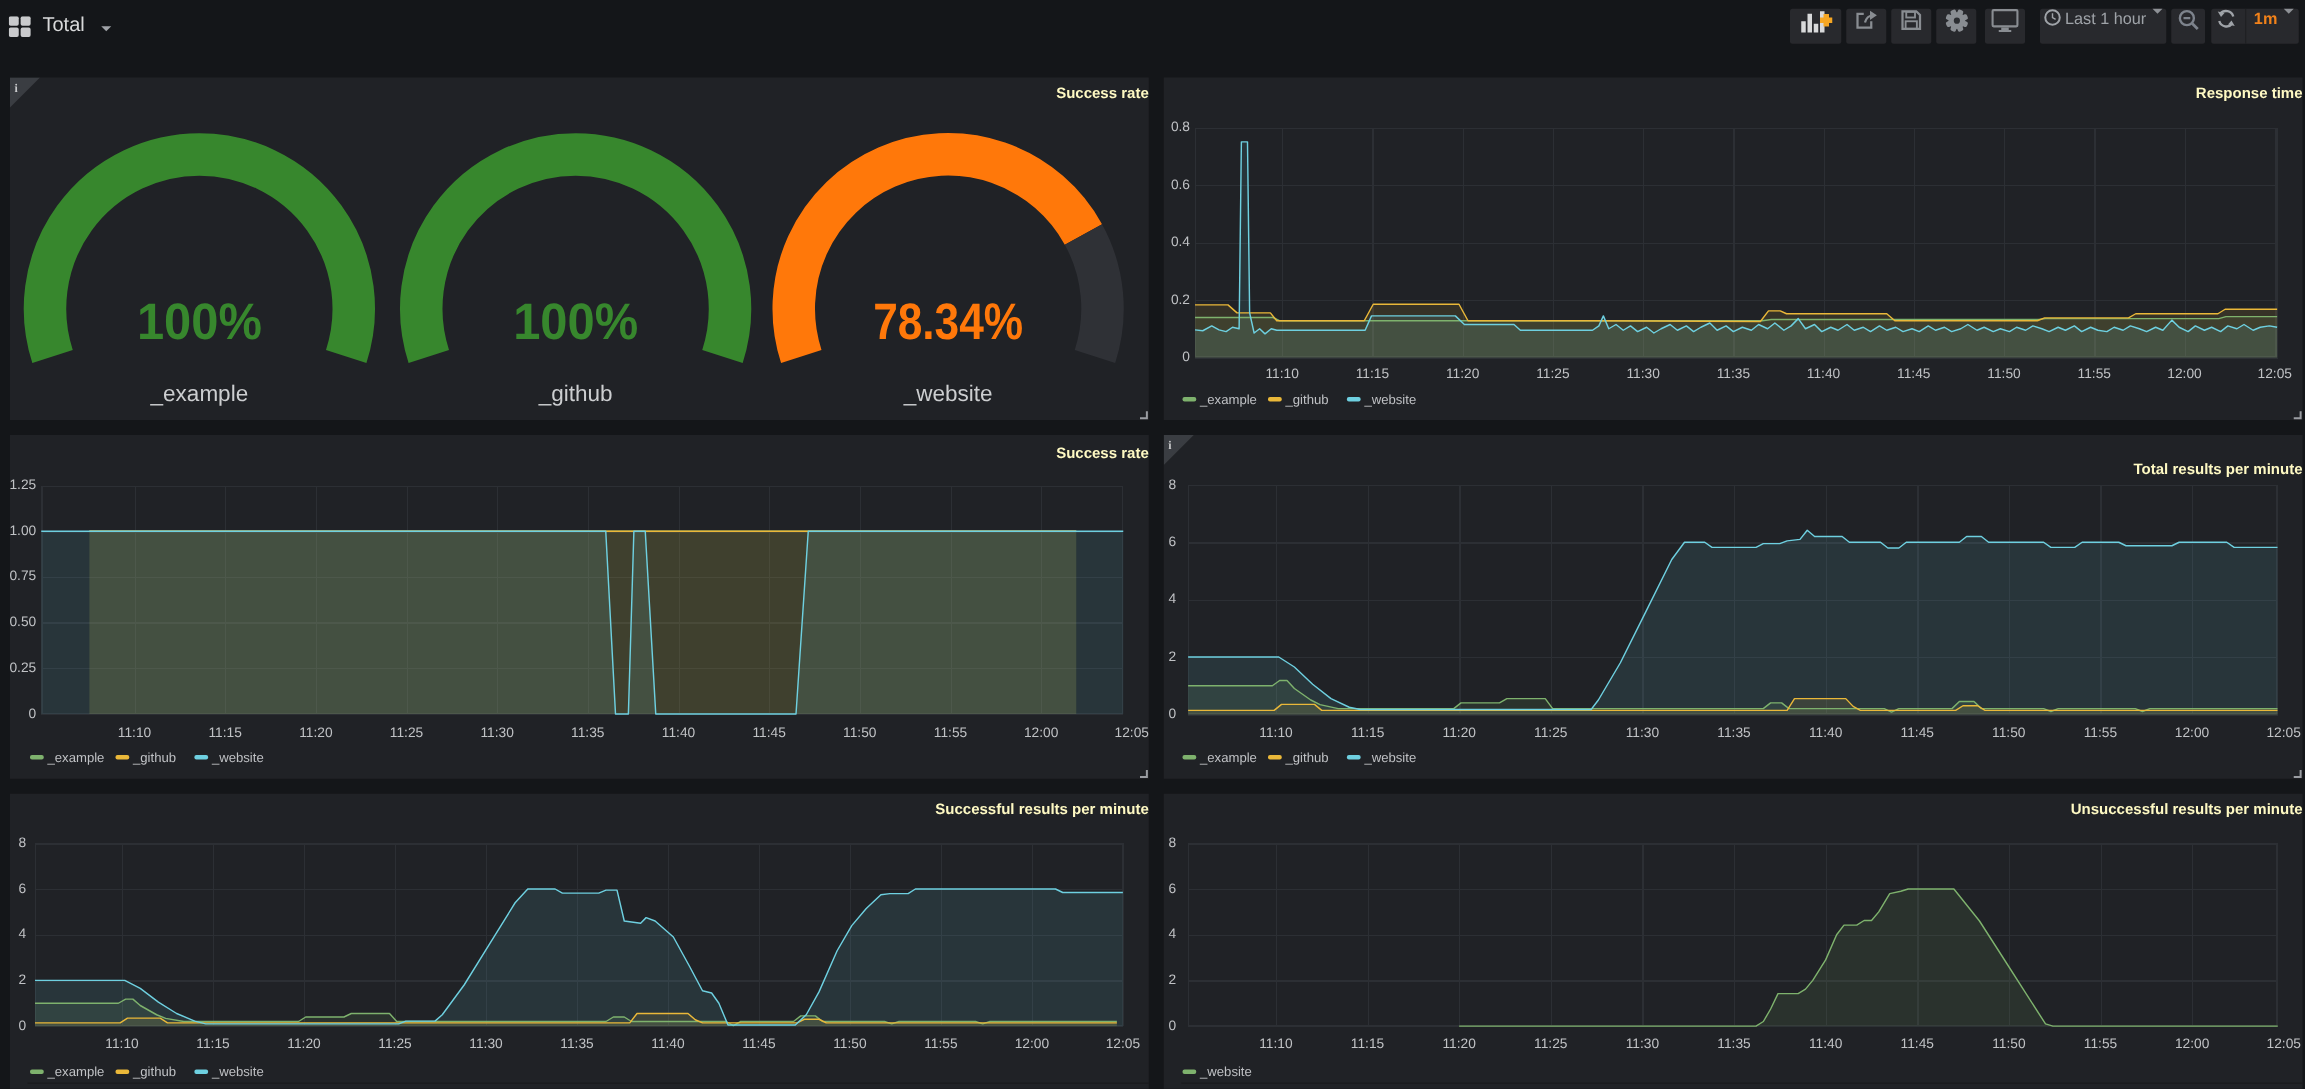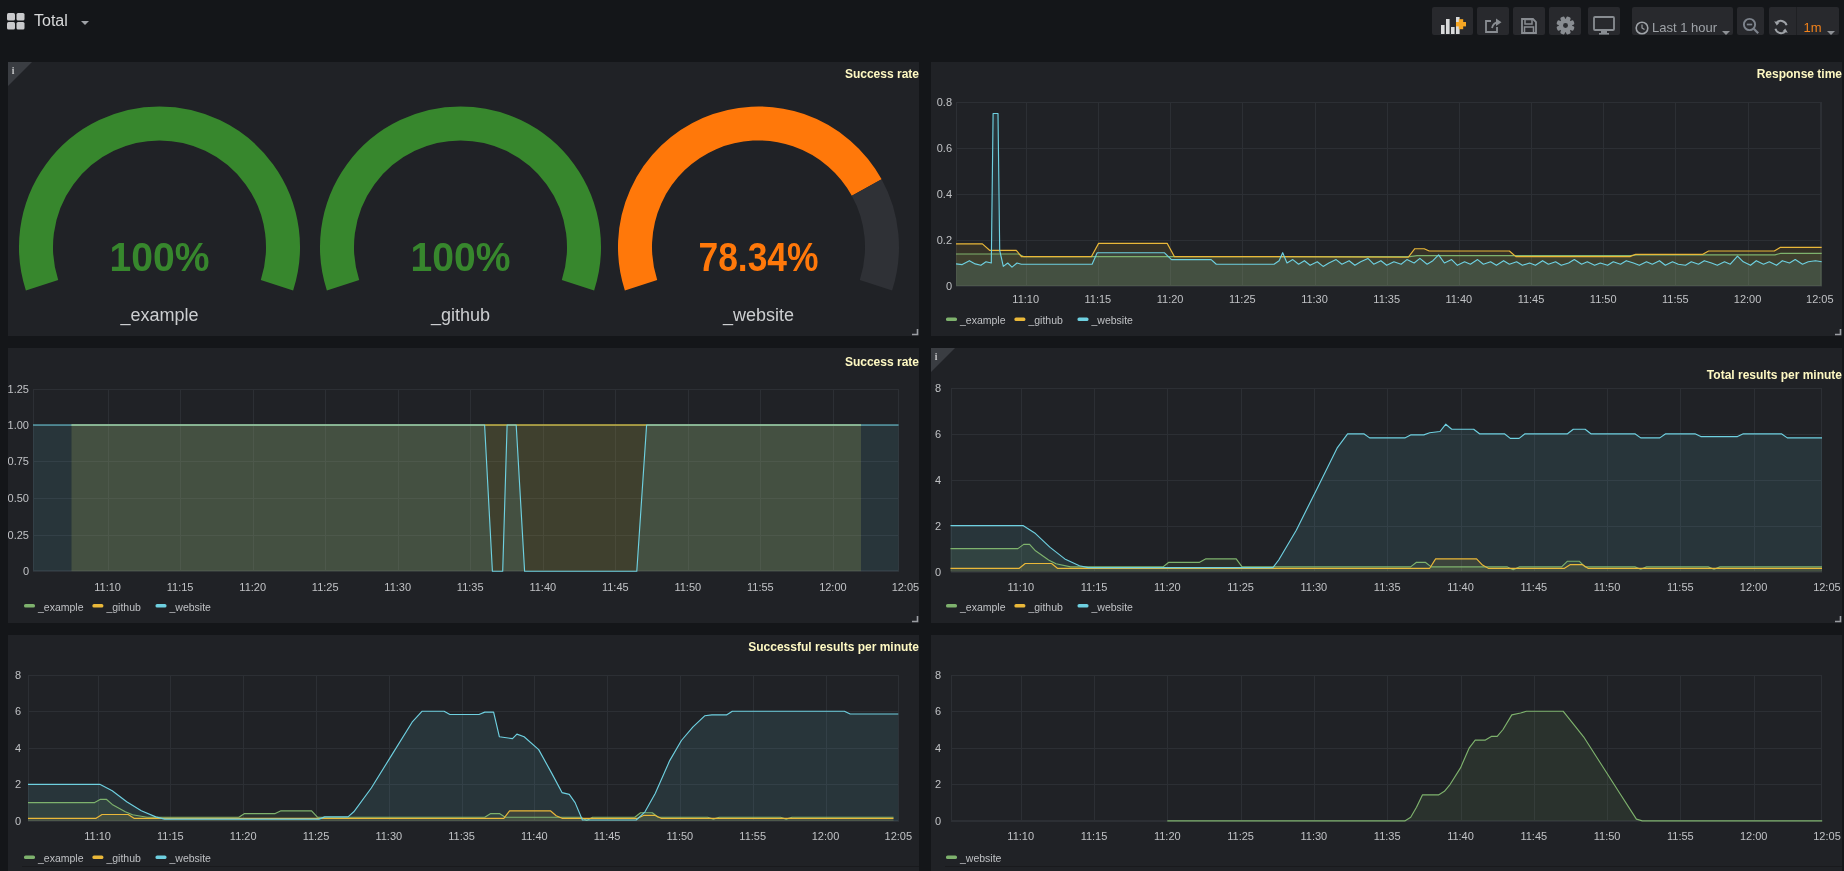--- a/index.html
+++ b/index.html
@@ -1,19 +1,19 @@
 <!DOCTYPE html>
 <html><head><meta charset="utf-8"><style>
 html,body{margin:0;padding:0;background:#141619;width:1844px;height:871px;overflow:hidden;
  font-family:"Liberation Sans",sans-serif;position:relative}
 .panel{position:absolute;background:#202226;}
 .ptitle{position:absolute;left:0;width:100%;text-align:right;color:#fef9c3;
  font-size:12px;font-weight:700;}
 .btn{position:absolute;top:7px;height:28px;background:#28292d;border-radius:2px;
- display:flex;align-items:flex-end;justify-content:center;box-sizing:border-box}
+ display:flex;align-items:flex-start;justify-content:center;box-sizing:border-box}
 </style></head><body>
 <svg width="18" height="17" style="position:absolute;left:7px;top:13px">
     <g fill="#c9cacc">
       <rect x="0" y="0" width="8" height="7.5" rx="1.5"></rect>
       <rect x="9.5" y="0" width="8" height="7.5" rx="1.5"></rect>
       <rect x="0" y="9" width="8" height="7.5" rx="1.5"></rect>
       <rect x="9.5" y="9" width="8" height="7.5" rx="1.5"></rect>
     </g>
   </svg>
 <div style="position:absolute;left:34px;top:12px;font-size:16px;color:#d8d9da">Total</div>
@@ -85,21 +85,21 @@
 <div class="btn" style="left:1769px;width:70px;font-size:13px">
     <svg width="16" height="16" viewBox="0 0 16 16" style="vertical-align:-3px">
       <g fill="none" stroke="#9fa3a8" stroke-width="1.9">
         <path d="M 13.6 6.2 A 6 6 0 0 0 3.2 4.0"></path>
         <path d="M 2.4 9.8 A 6 6 0 0 0 12.8 12.0"></path>
       </g>
       <polygon points="1.2,2.2 3.8,6.6 6.6,3.4" fill="#9fa3a8"></polygon>
       <polygon points="14.8,13.8 12.2,9.4 9.4,12.6" fill="#9fa3a8"></polygon>
     </svg>
     <span style="width:1px;height:28px;background:#1f2023;margin:0 6px 0 7px"></span>
-    <span style="color:#f2821a;font-weight:400;margin-right:5px">1m</span>
+    <span style="color:#f2821a;font-weight:700;margin-right:5px">1m</span>
     <span style="display:inline-block;width:0;height:0;border-left:4px solid transparent;border-right:4px solid transparent;border-top:4px solid #8e9196;vertical-align:2px"></span>
   </div>
 <div class="panel" style="left:8px;top:62px;width:911px;height:274px">
     <div class="ptitle" style="top:5px">Success rate</div>
     <svg width="911" height="274" viewBox="0 0 911 274" style="position:absolute;left:0;top:0">
       <path d="M 34.04 223.16 A 123.5 123.5 0 1 1 268.96 223.16" fill="none" stroke="#37872D" stroke-width="34"></path>
       <text x="151.5" y="195" fill="#37872D" font-size="41" font-weight="700" text-anchor="middle" dominant-baseline="central" textLength="100" lengthAdjust="spacingAndGlyphs">100%</text>
       <text x="151.5" y="252.5" fill="#ccced0" font-size="18" text-anchor="middle" dominant-baseline="central">_example</text>
       <path d="M 335.04 223.16 A 123.5 123.5 0 1 1 569.96 223.16" fill="none" stroke="#37872D" stroke-width="34"></path>
       <text x="452.5" y="195" fill="#37872D" font-size="41" font-weight="700" text-anchor="middle" dominant-baseline="central" textLength="100" lengthAdjust="spacingAndGlyphs">100%</text>
@@ -333,20 +333,21 @@
       <rect x="16" y="220.5" width="11" height="3.6" rx="1.6" fill="#7EB26D"></rect>
       <text x="30" y="223.0" fill="#bfc1c4" font-size="10.5" dominant-baseline="central">_example</text>
       <rect x="84.4" y="220.5" width="11" height="3.6" rx="1.6" fill="#EAB839"></rect>
       <text x="98.4" y="223.0" fill="#bfc1c4" font-size="10.5" dominant-baseline="central">_github</text>
       <rect x="147.5" y="220.5" width="11" height="3.6" rx="1.6" fill="#6ED0E0"></rect>
       <text x="161.5" y="223.0" fill="#bfc1c4" font-size="10.5" dominant-baseline="central">_website</text>
     </svg>
   </div>
 <div style="position:absolute;left:22px;top:866px;width:897px;height:1px;background:#191a1d"></div>
 <div class="panel" style="left:931px;top:635px;width:911px;height:274px">
+    <div class="ptitle" style="top:5px">Unsuccessful results per minute</div>
     <svg width="911" height="274" viewBox="0 0 911 274" style="position:absolute;left:0;top:0">
       <line x1="19.5" y1="40.2" x2="891" y2="40.2" stroke="#2c2f34" stroke-width="1" shape-rendering="crispEdges"></line>
       <line x1="19.5" y1="76.7" x2="891" y2="76.7" stroke="#2c2f34" stroke-width="1" shape-rendering="crispEdges"></line>
       <line x1="19.5" y1="113.3" x2="891" y2="113.3" stroke="#2c2f34" stroke-width="1" shape-rendering="crispEdges"></line>
       <line x1="19.5" y1="149.8" x2="891" y2="149.8" stroke="#2c2f34" stroke-width="1" shape-rendering="crispEdges"></line>
       <line x1="19.5" y1="186.4" x2="891" y2="186.4" stroke="#2c2f34" stroke-width="1" shape-rendering="crispEdges"></line>
       <line x1="90.2" y1="39.7" x2="90.2" y2="185.9" stroke="#2c2f34" stroke-width="1" shape-rendering="crispEdges"></line>
       <line x1="163.5" y1="39.7" x2="163.5" y2="185.9" stroke="#2c2f34" stroke-width="1" shape-rendering="crispEdges"></line>
       <line x1="236.8" y1="39.7" x2="236.8" y2="185.9" stroke="#2c2f34" stroke-width="1" shape-rendering="crispEdges"></line>
       <line x1="310.1" y1="39.7" x2="310.1" y2="185.9" stroke="#2c2f34" stroke-width="1" shape-rendering="crispEdges"></line>

